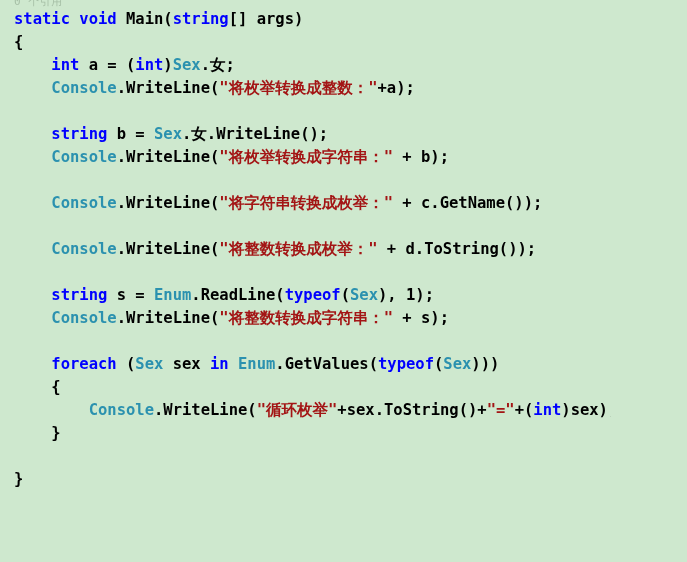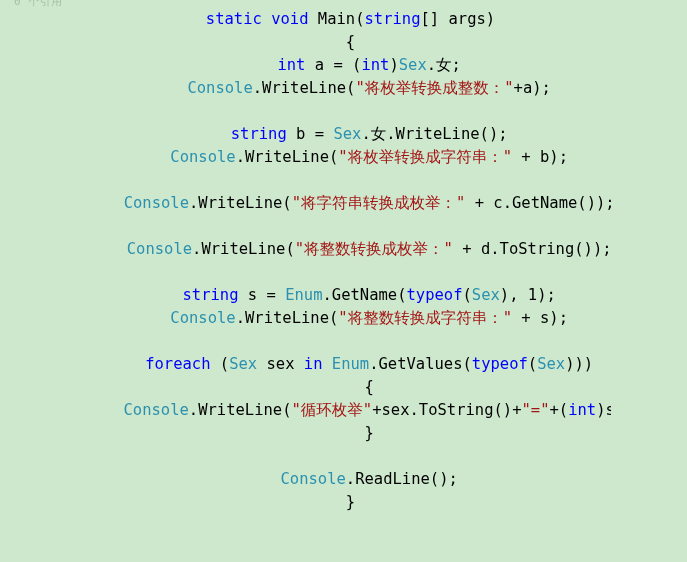--- a/index.html
+++ b/index.html
@@ -16,21 +16,20 @@
   }
 
   #editor {
     position: relative;
     width: 611px;
     height: 562px;
     background: #cee8ce;
     box-sizing: border-box;
     padding: 0;
     overflow: hidden;
-    text-align: center;
   }
 
   .codelens {
     position: absolute;
     top: -4px;
     left: 14px;
     font-size: 11px;
     line-height: 12px;
     color: #9fb89f;
     white-space: pre;
@@ -46,20 +45,21 @@
   }
 
   .line {
     height: 23px;
     line-height: 23px;
     font-size: 15.5px;
     white-space: pre;
     padding-left: 14px;
     color: #000000;
     letter-spacing: 0px;
+    font-weight: bold;
   }
 
   .line.blank {
     height: 23px;
   }
 
   
   .kw   { color: #0000ff; }
   .typ  { color: #2b91af; }
   .str  { color: #a31515; }
@@ -78,25 +78,24 @@
       <div class="line"><span class="pln">    </span><span class="kw">int</span><span class="pln"> a = (</span><span class="kw">int</span><span class="pln">)</span><span class="typ">Sex</span><span class="pln">.女;</span></div>
       <div class="line"><span class="pln">    </span><span class="typ">Console</span><span class="pln">.WriteLine(</span><span class="str">"将枚举转换成整数："</span><span class="pln">+a);</span></div>
       <div class="line blank">&nbsp;</div>
       <div class="line"><span class="pln">    </span><span class="kw">string</span><span class="pln"> b = </span><span class="typ">Sex</span><span class="pln">.女.WriteLine();</span></div>
       <div class="line"><span class="pln">    </span><span class="typ">Console</span><span class="pln">.WriteLine(</span><span class="str">"将枚举转换成字符串："</span><span class="pln"> + b);</span></div>
       <div class="line blank">&nbsp;</div>
       <div class="line"><span class="pln">    </span><span class="typ">Console</span><span class="pln">.WriteLine(</span><span class="str">"将字符串转换成枚举："</span><span class="pln"> + c.GetName());</span></div>
       <div class="line blank">&nbsp;</div>
       <div class="line"><span class="pln">    </span><span class="typ">Console</span><span class="pln">.WriteLine(</span><span class="str">"将整数转换成枚举："</span><span class="pln"> + d.ToString());</span></div>
       <div class="line blank">&nbsp;</div>
-      <div class="line"><span class="pln">    </span><span class="kw">string</span><span class="pln"> s = </span><span class="typ">Enum</span><span class="pln">.GetName(</span><span class="kw">typeof</span><span class="pln">(</span><span class="typ">Sex</span><span class="pln">), 1);</span></div>
+      <div class="line"><span class="pln">    </span><span class="kw">string</span><span class="pln"> s = </span><span class="typ">Enum</span><span class="pln">.ReadLine(</span><span class="kw">typeof</span><span class="pln">(</span><span class="typ">Sex</span><span class="pln">), 1);</span></div>
       <div class="line"><span class="pln">    </span><span class="typ">Console</span><span class="pln">.WriteLine(</span><span class="str">"将整数转换成字符串："</span><span class="pln"> + s);</span></div>
       <div class="line blank">&nbsp;</div>
       <div class="line"><span class="pln">    </span><span class="kw">foreach</span><span class="pln"> (</span><span class="typ">Sex</span><span class="pln"> sex </span><span class="kw">in</span><span class="pln"> </span><span class="typ">Enum</span><span class="pln">.GetValues(</span><span class="kw">typeof</span><span class="pln">(</span><span class="typ">Sex</span><span class="pln">)))</span></div>
       <div class="line"><span class="pln">    {</span></div>
       <div class="line"><span class="pln">        </span><span class="typ">Console</span><span class="pln">.WriteLine(</span><span class="str">"循环枚举"</span><span class="pln">+sex.ToString()+</span><span class="str">"="</span><span class="pln">+(</span><span class="kw">int</span><span class="pln">)sex);</span></div>
       <div class="line"><span class="pln">    }</span></div>
       <div class="line blank">&nbsp;</div>
-      <div class="line"><span class="pln">    </span><span class="typ">Console</span><span class="pln">.ReadLine();</span></div>
       <div class="line"><span class="pln">}</span></div>
     </div>
 
 </div>
 
 </body></html>

